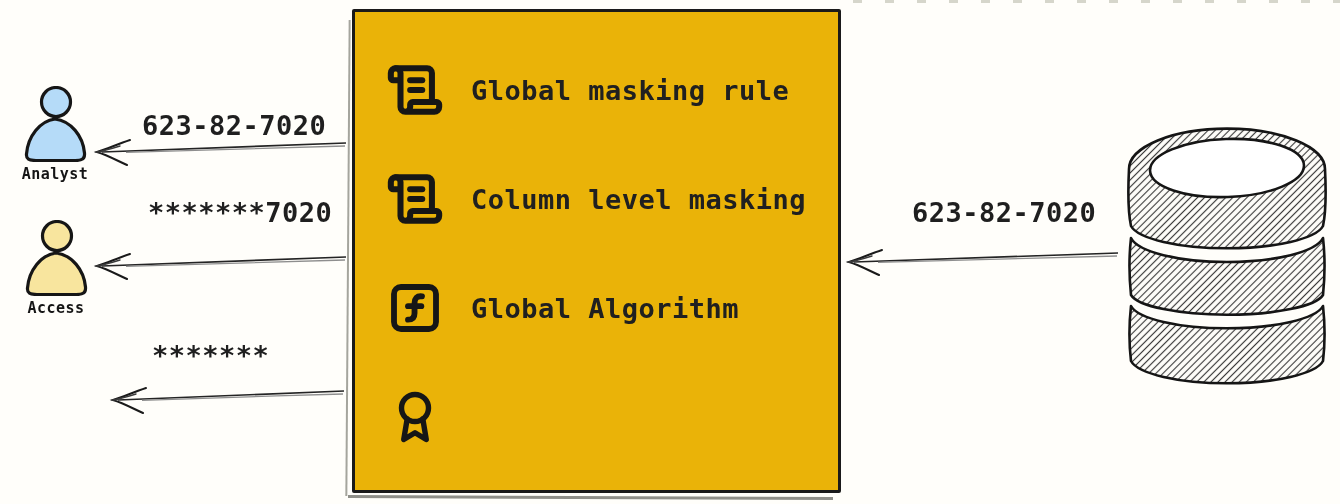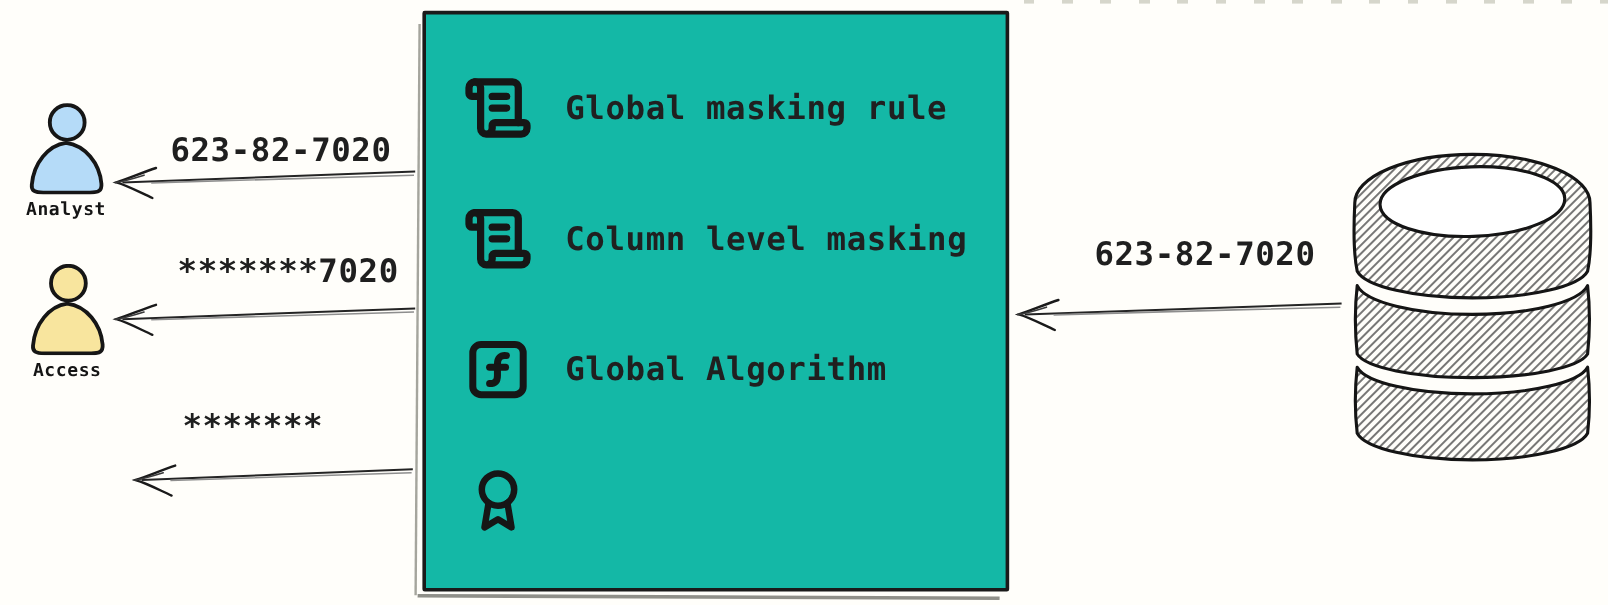--- a/index.html
+++ b/index.html
@@ -77,37 +77,37 @@
 
 
   <div class="arrow-label" style="left:142px; top:110px;">623-82-7020</div>
   <svg class="arrow" style="left:90px; top:134px;" width="258" height="36" viewBox="0 0 258 36">
     <path class="al-main" d="M256 9 C 190 11, 110 14.5, 12 18"></path>
     <path class="al-ghost" d="M255 12 C 185 14, 115 15.8, 36 18.4"></path>
     <path class="al-head" d="M40 6 C 28 10, 17 14.8, 7 18 C 17 21, 27 26.5, 37 31"></path>
     <path class="al-head2" d="M30 12 C 22 14.5, 14 17, 6 18.2"></path>
   </svg>
 
-  <div class="arrow-label" style="left:148px; top:211px;">*******7020</div>
+  <div class="arrow-label" style="left:148px; top:197px;">*******7020</div>
   <svg class="arrow" style="left:90px; top:248px;" width="258" height="36" viewBox="0 0 258 36">
     <path class="al-main" d="M256 9 C 190 11, 110 14.5, 12 18"></path>
     <path class="al-ghost" d="M255 12 C 185 14, 115 15.8, 36 18.4"></path>
     <path class="al-head" d="M40 6 C 28 10, 17 14.8, 7 18 C 17 21, 27 26.5, 37 31"></path>
     <path class="al-head2" d="M30 12 C 22 14.5, 14 17, 6 18.2"></path>
   </svg>
 
   <div class="arrow-label" style="left:152px; top:340px;">*******</div>
   <svg class="arrow" style="left:106px; top:382px;" width="240" height="36" viewBox="0 0 240 36">
     <path class="al-main" d="M238 9 C 175 11, 100 14.5, 12 18"></path>
     <path class="al-ghost" d="M237 12 C 170 14, 105 15.8, 36 18.4"></path>
     <path class="al-head" d="M40 6 C 28 10, 17 14.8, 7 18 C 17 21, 27 26.5, 37 31"></path>
     <path class="al-head2" d="M30 12 C 22 14.5, 14 17, 6 18.2"></path>
   </svg>
 
-  <div class="note" style="background: #14b8a6;">
+  <div class="note" style="background: #eab308;">
     <div class="note-items">
 
       <div class="note-item">
         <span class="note-icon">
           <svg width="60" height="58" viewBox="0 0 24 24" stroke-width="2.5">
             <path d="M15 12h-5"></path>
               <path d="M15 8h-5"></path>
               <path d="M19 17V5a2 2 0 0 0-2-2H4"></path>
             <path d="M8 21h12a2 2 0 0 0 2-2v-1a1 1 0 0 0-1-1H11a1 1 0 0 0-1 1v1a2 2 0 1 1-4 0V5a2 2 0 1 0-4 0v2a1 1 0 0 0 1 1h3"></path>
           </svg>

